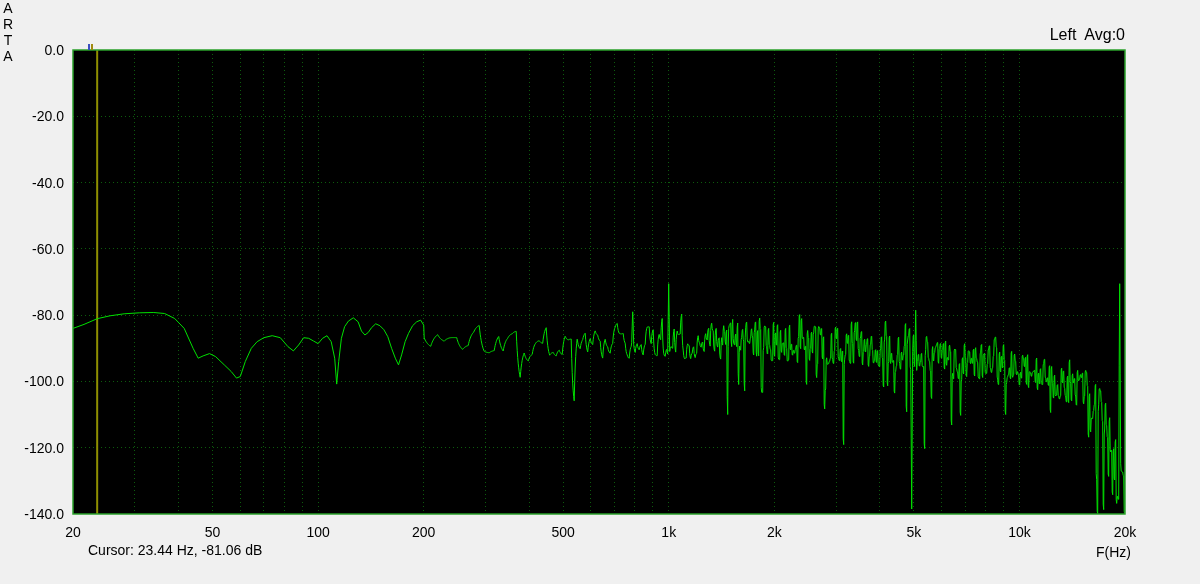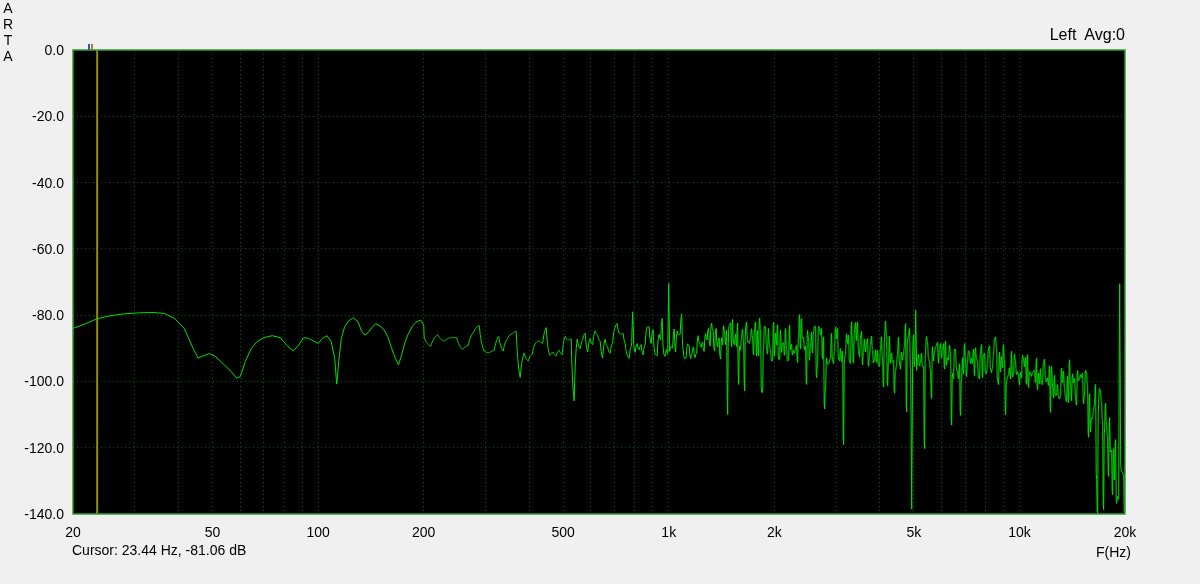--- a/index.html
+++ b/index.html
@@ -8,21 +8,21 @@
     background:#f0f0f0;
     font-family:"Liberation Sans",sans-serif;
     color:#000;
   }
   .screen svg{position:absolute;left:0;top:0;}
   .txt{position:absolute;white-space:pre;}
   .title{left:78px;top:21px;font-size:15px;}
   .avg{right:75px;top:26px;font-size:16px;}
   .brand{left:1129px;top:52px;width:16px;font-size:14px;line-height:16px;text-align:center;}
   .brand span{display:block;}
-  .cursor-status{left:72px;top:542px;font-size:14px;text-align:center;}
+  .cursor-status{left:88px;top:542px;font-size:14px;text-align:center;}
   .rms-status{left:75px;top:564px;font-size:14px;color:#b02020;}
   .cursor-marker{position:absolute;left:88px;top:44px;width:6px;height:6px;}
   .cursor-marker i{position:absolute;top:0;width:2px;height:6px;}
   .cursor-marker .b1{left:0;background:#3a4fc0;}
   .cursor-marker .b2{left:3px;background:#a08a10;}
 </style>
 </head>
 <body>
 
 <div class="screen">

